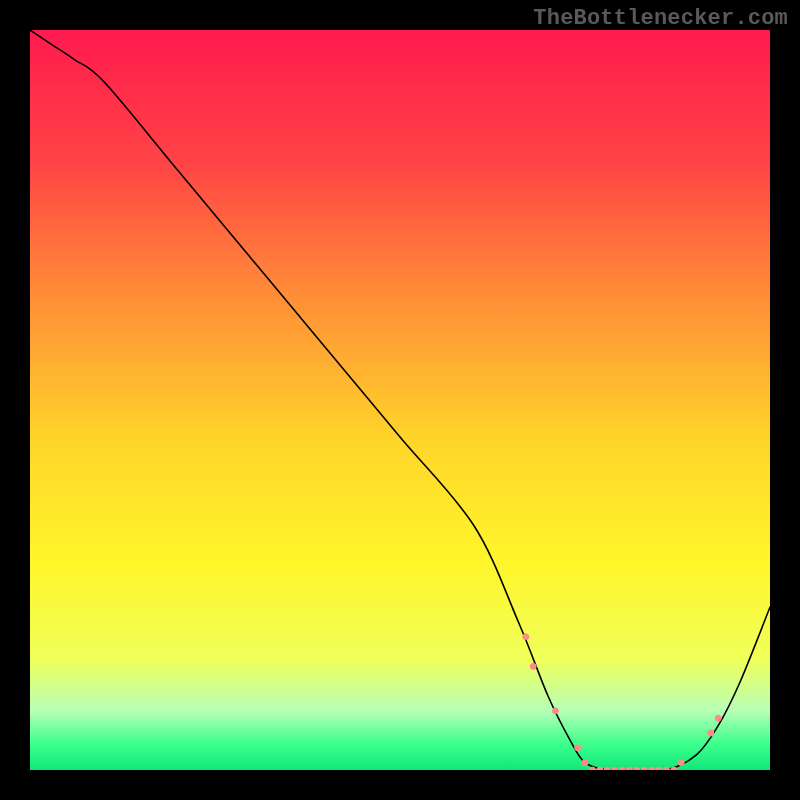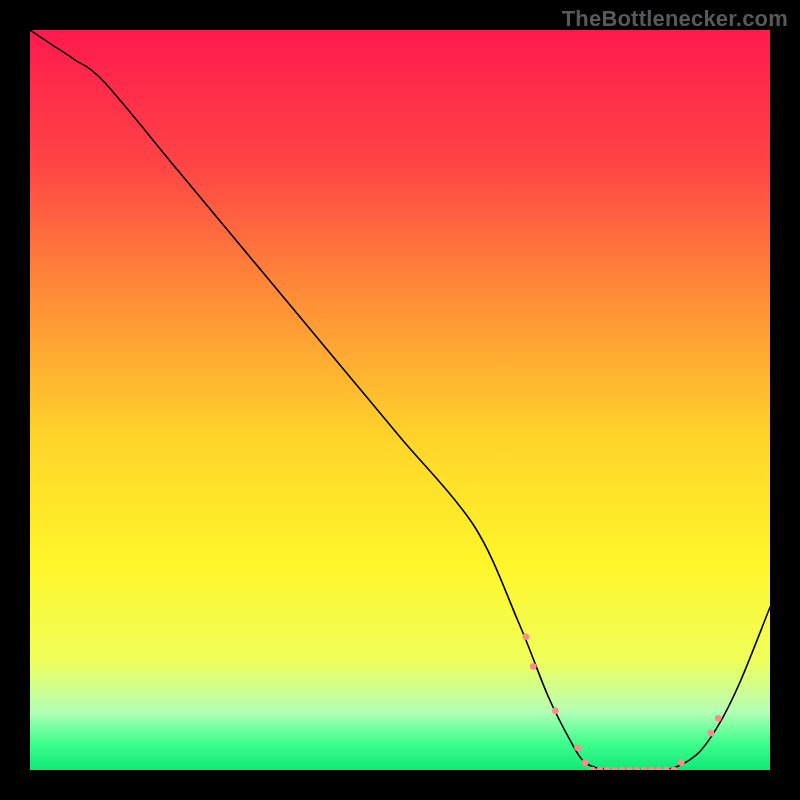--- a/index.html
+++ b/index.html
@@ -2,21 +2,21 @@
 <html><head>
 <meta charset="utf-8">
 <style>
   * { margin: 0; padding: 0; box-sizing: border-box; }
   html, body { width: 800px; height: 800px; overflow: hidden; background: #000; }
   .stage { position: relative; width: 800px; height: 800px; background: #000; }
   .attribution {
     position: absolute;
     top: 6px;
     right: 12px;
-    font-family: Liberation Sans, sans-serif;
+    font-family: Liberation Mono, monospace;
     font-size: 22px;
     font-weight: 600;
     color: #58595c;
     letter-spacing: 0.2px;
   }
   .plot-area {
     position: absolute;
     left: 30px;
     top: 30px;
     width: 740px;

